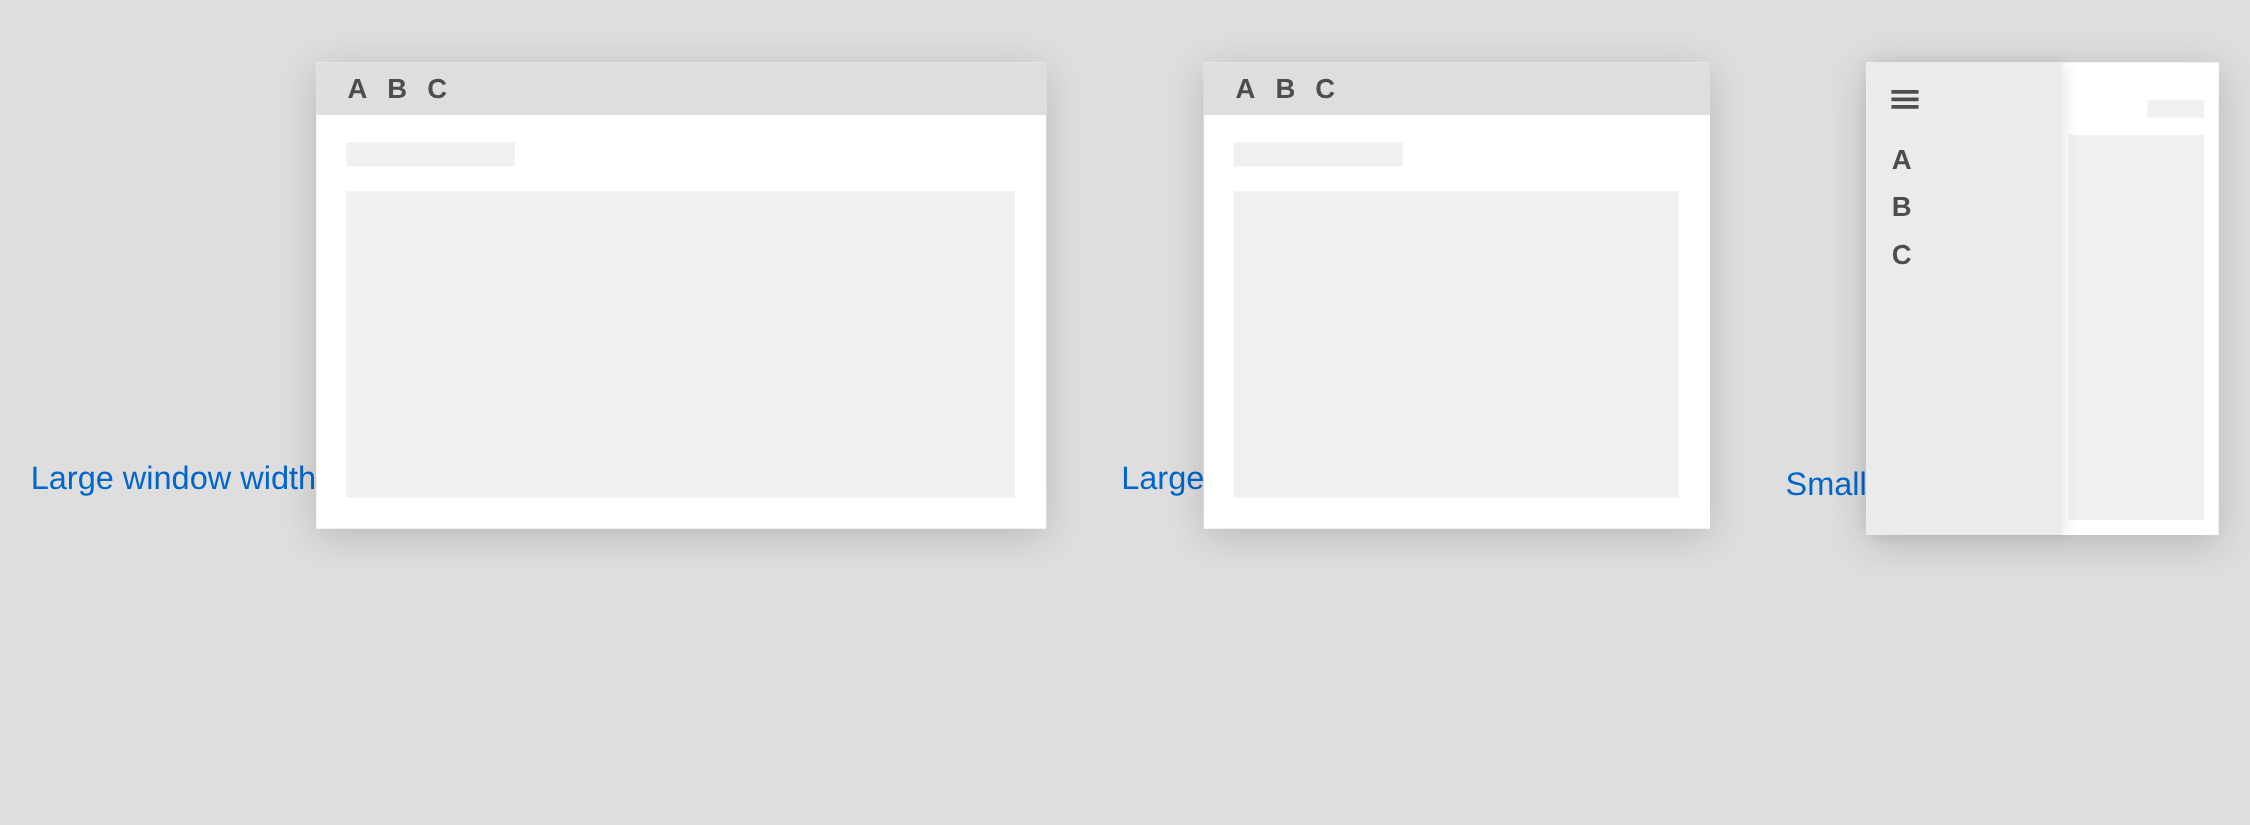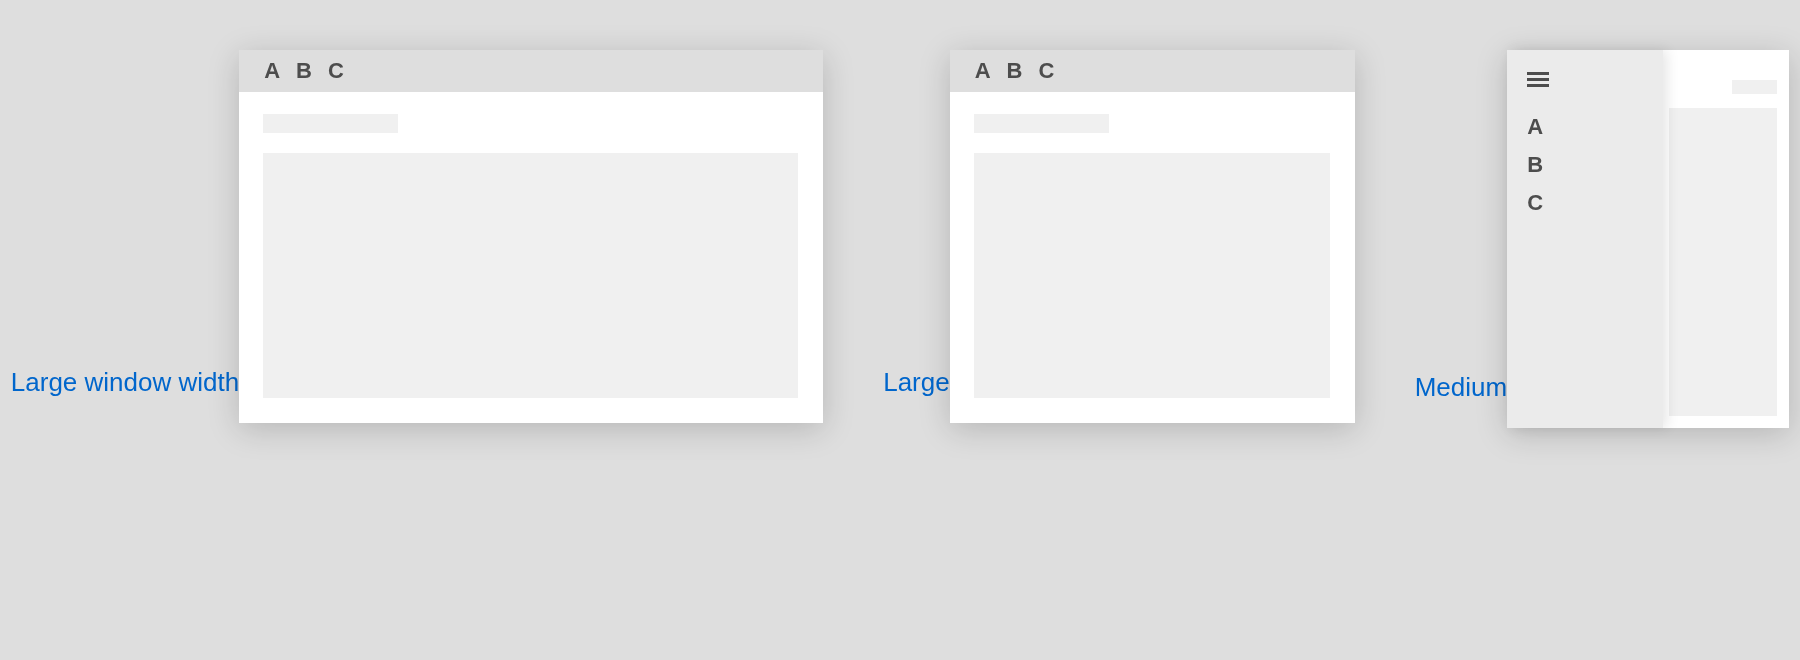--- a/index.html
+++ b/index.html
@@ -163,21 +163,21 @@
         <span class="tab">C</span>
       </div>
       <div class="content">
         <div class="stripe"></div>
         <div class="block block-medium"></div>
       </div>
     </div>
   </div>
 
   <div class="example">
-    <div class="caption">Medium</div>
+    <div class="caption">Small</div>
     <div class="window window-small">
       <div class="small-body">
         <div class="small-topbar"></div>
         <div class="small-header-stripe"></div>
         <div class="small-block"></div>
         <div class="drawer">
           <span class="hamburger-icon">
             <svg width="22" height="16" viewBox="0 0 22 16">
               <rect x="0" y="0" width="22" height="3" fill="#4d4d4d"></rect>
               <rect x="0" y="6" width="22" height="3" fill="#4d4d4d"></rect>

